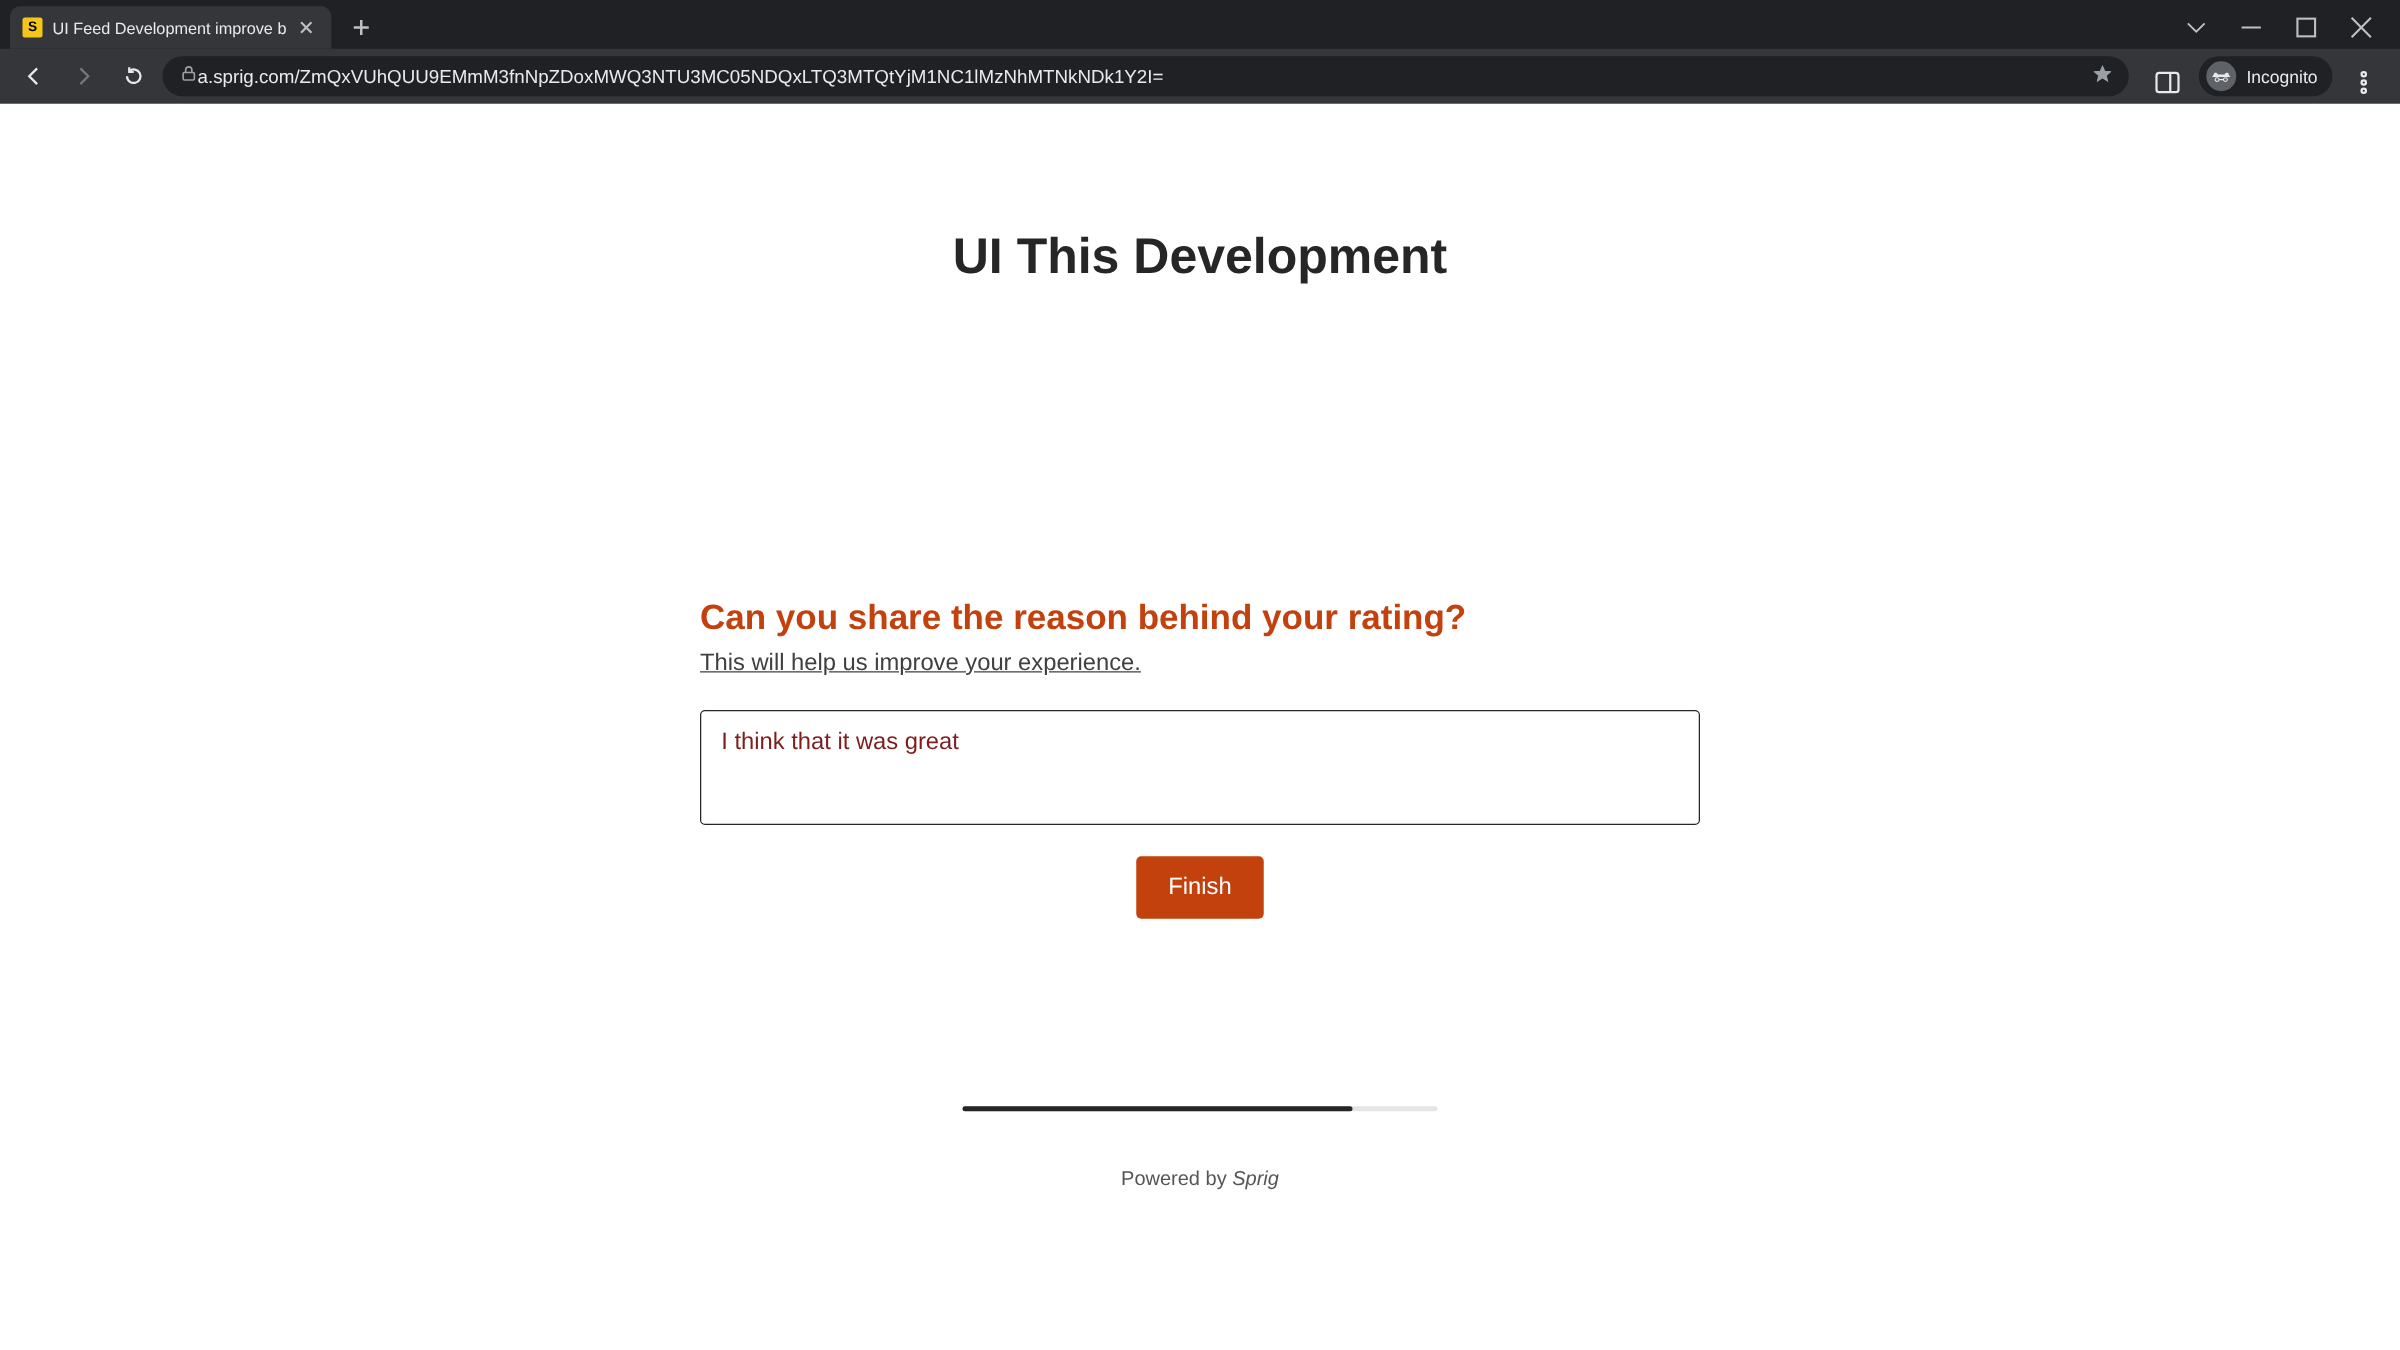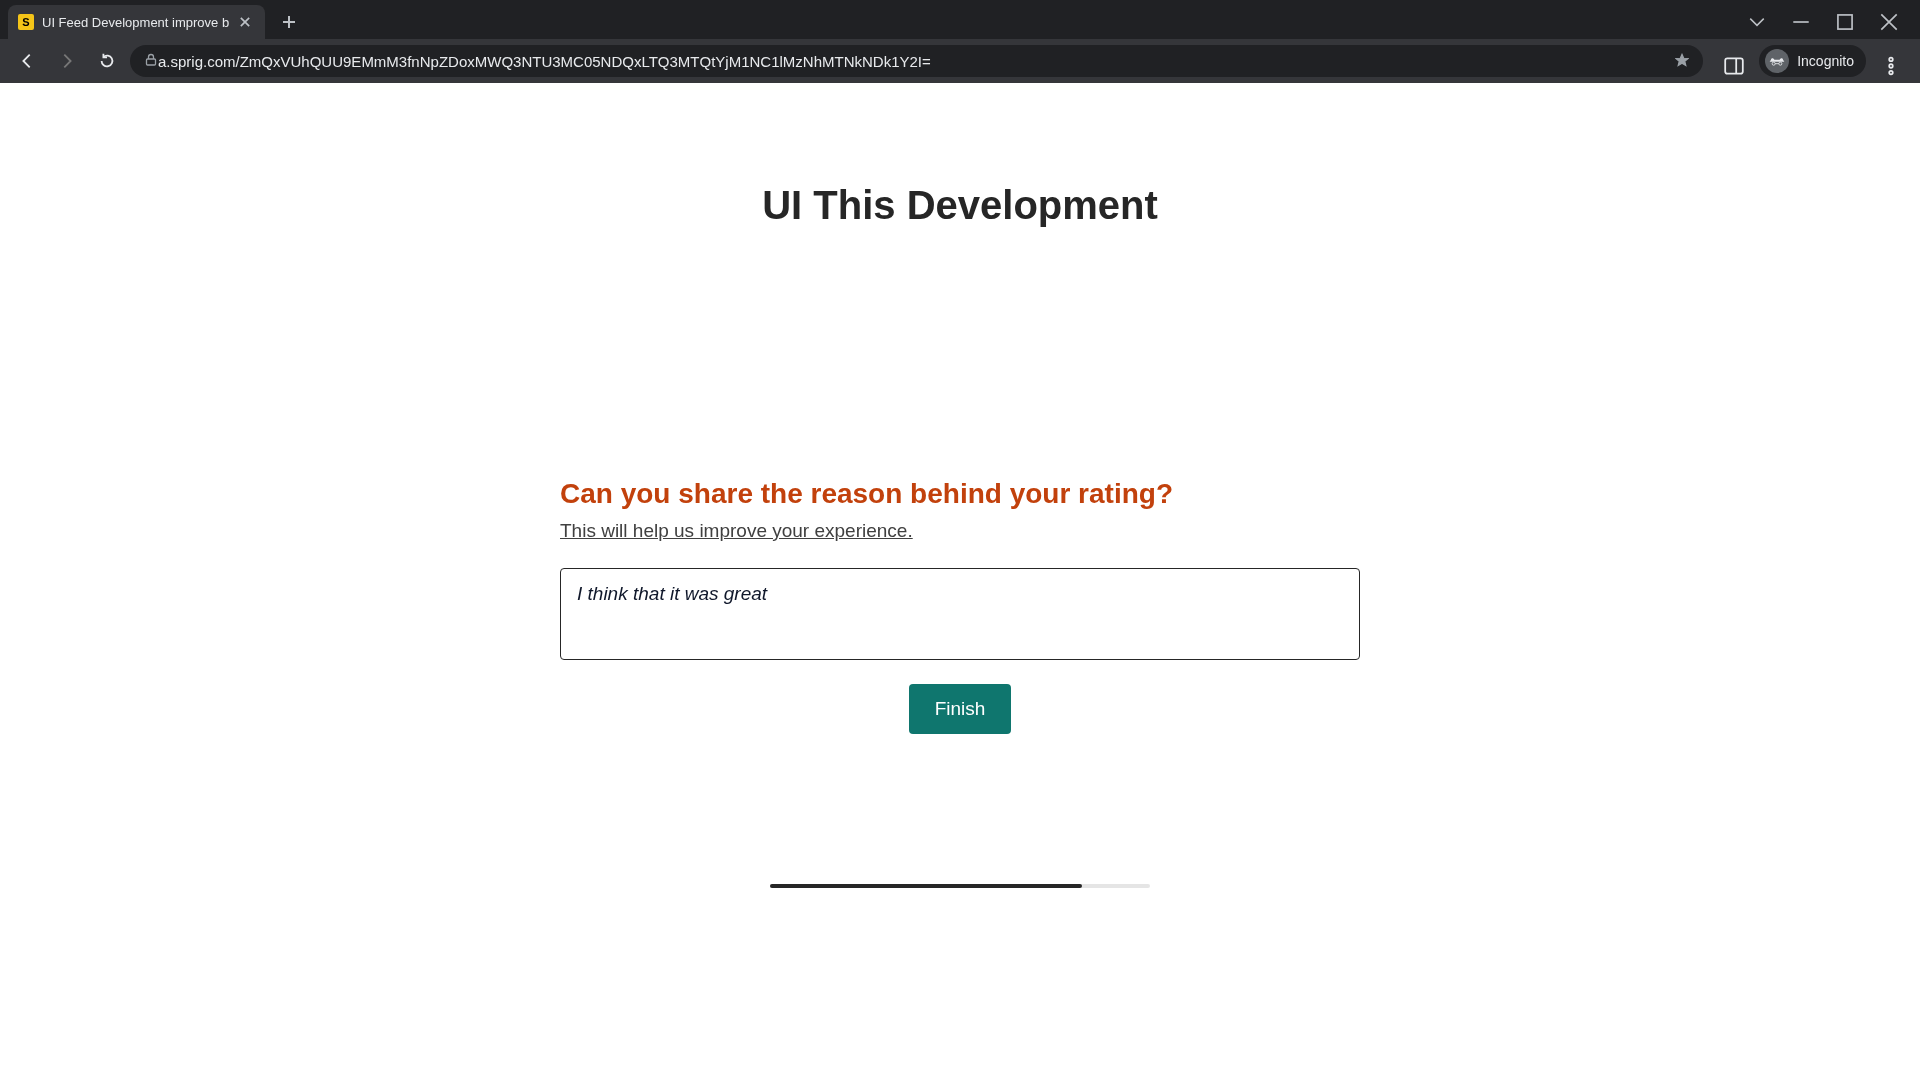--- a/index.html
+++ b/index.html
@@ -68,25 +68,25 @@
   .question {
     font-size: 28px; font-weight:600; color:#c2410c;
   }
   .subtext {
     font-size: 19px; color:#404040; margin-top: 10px; text-decoration: underline;
   }
   .answer {
     width: 100%; height: 92px; margin-top: 26px;
     border: 1px solid #262626; border-radius: 4px;
     font-size: 19px; padding: 14px 16px; resize: none;
-    font-family: inherit; color:#0f172a; outline:none;font-style:italic;
+    font-family: inherit; color:#7f1d1d; outline:none;
   }
   .finish-btn {
     display:block; margin: 20px auto 0;
-    background:#0f766e; color:#fff; border:none; border-radius:4px;
+    background:#c2410c; color:#fff; border:none; border-radius:4px;
     font-size: 19px; padding: 14px 26px; cursor:pointer;
   }
 
   .progress { width: 380px; height: 4px; background:#e5e5e5; border-radius:2px; margin: 150px auto 0; position:relative; }
   .progress .bar { height:100%; background:#262626; border-radius:2px; }
 
   .powered { text-align:center; font-size:16px; color:#555; margin-top: 46px; }
   .powered .brand { font-style: italic; font-weight:500; }
 </style>
 </head>
@@ -204,13 +204,16 @@
 
     <textarea class="answer" style="">I think that it was great</textarea>
 
     <button class="finish-btn">Finish</button>
   </div>
 
   <div class="progress">
     <div class="bar" style="width:82%"></div>
   </div>
 
+  <div class="powered">
+    <span>Powered by </span><span class="brand">Sprig</span>
+  </div>
 </div>
 
 </body></html>

